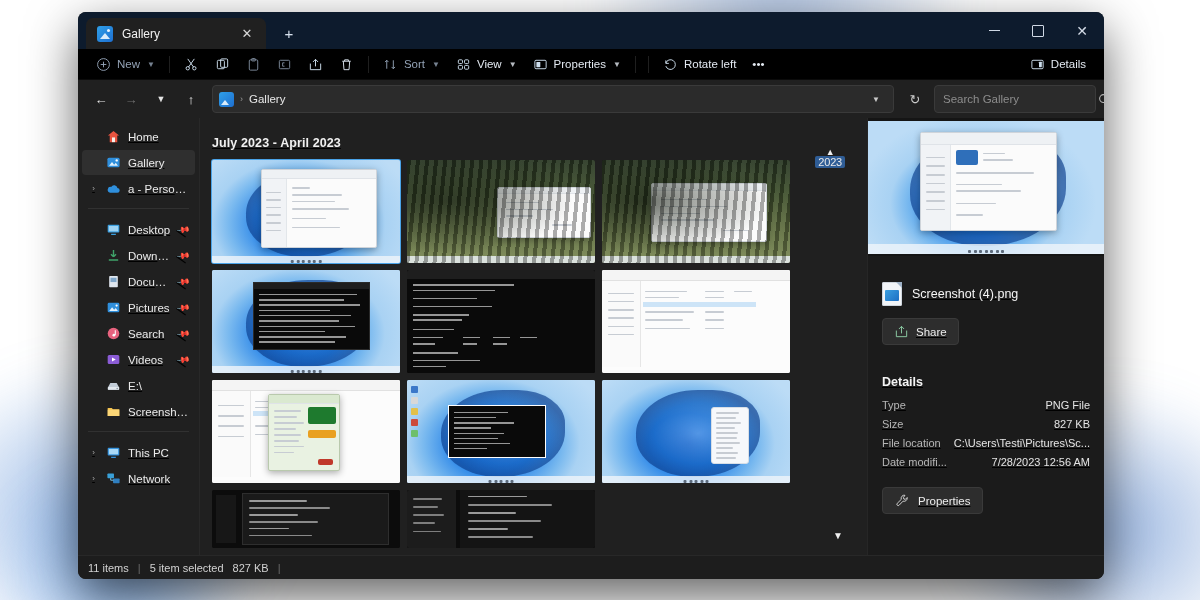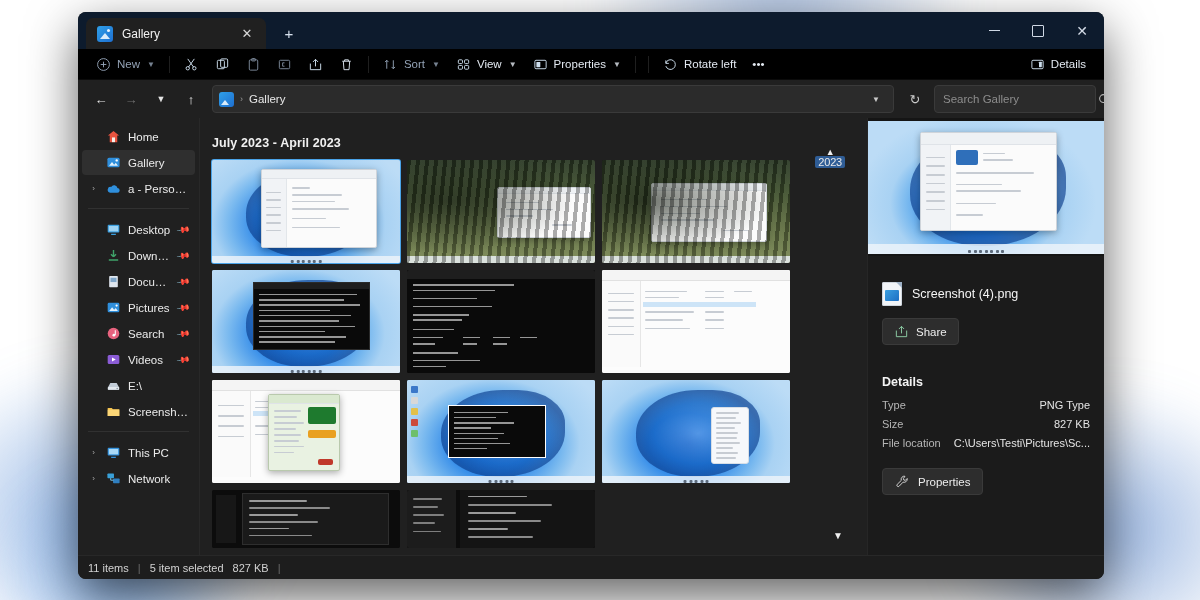--- a/index.html
+++ b/index.html
@@ -135,21 +135,21 @@
     width:162px;height:28px;background:#2b2b2b;border:1px solid #3a3a3a;border-radius:4px;
     display:flex;align-items:center;padding:0 8px;
   }
   .searchbox input {
     flex:1;background:transparent;border:none;outline:none;
     color:#d8d8d8;font-size:11.5px;font-family:inherit;
   }
   .searchbox input::placeholder{color:#8d8d8d;}
 
   
-  .body { flex:1; display:flex; min-height:0; background:#fdba74; }
+  .body { flex:1; display:flex; min-height:0; background:#fdba74;text-decoration:underline; }
 
   
   .sidebar {
     width: 122px; background:#202020; padding-top:6px; flex:none;
     border-right: 1px solid rgba(255,255,255,0.04);
     overflow:hidden;
   }
   .nav {
     display:flex;align-items:center; height:25px; gap:7px;
     padding-left:6px; padding-right:6px; margin: 0 4px 1px 4px;
@@ -910,29 +910,33 @@
           <path d="M2.5 7v6.5h11V7" fill="none" stroke="#8fd0a8" stroke-width="1"></path>
           <path d="M8 10V2.5M8 2.5L5.3 5.3M8 2.5l2.7 2.8" fill="none" stroke="#8fd0a8" stroke-width="1"></path>
         </svg>
         <span>Share</span>
       </div>
 
       <div class="dsec-title">Details</div>
 
       <div class="drow">
         <span class="dk2">Type</span>
-        <span class="dv">PNG Type</span>
+        <span class="dv">PNG File</span>
       </div>
       <div class="drow">
         <span class="dk2">Size</span>
         <span class="dv">827 KB</span>
       </div>
       <div class="drow">
         <span class="dk2">File location</span>
         <span class="dv">C:\Users\Testi\Pictures\Sc...</span>
+      </div>
+      <div class="drow">
+        <span class="dk2">Date modifi...</span>
+        <span class="dv">7/28/2023 12:56 AM</span>
       </div>
 
       <div class="propbtn">
         <svg class="ic" viewBox="0 0 16 16">
           <path d="M10.6 2.4a3.4 3.4 0 0 0-3.9 4.4L2.4 11a1.4 1.4 0 0 0 2 2l4.2-4.3a3.4 3.4 0 0 0 4.4-3.9l-2 2-1.6-.4-.4-1.6z" fill="none" stroke="#d6d6d6" stroke-width="1"></path>
         </svg>
         <span>Properties</span>
       </div>
     </div>
   </div>

